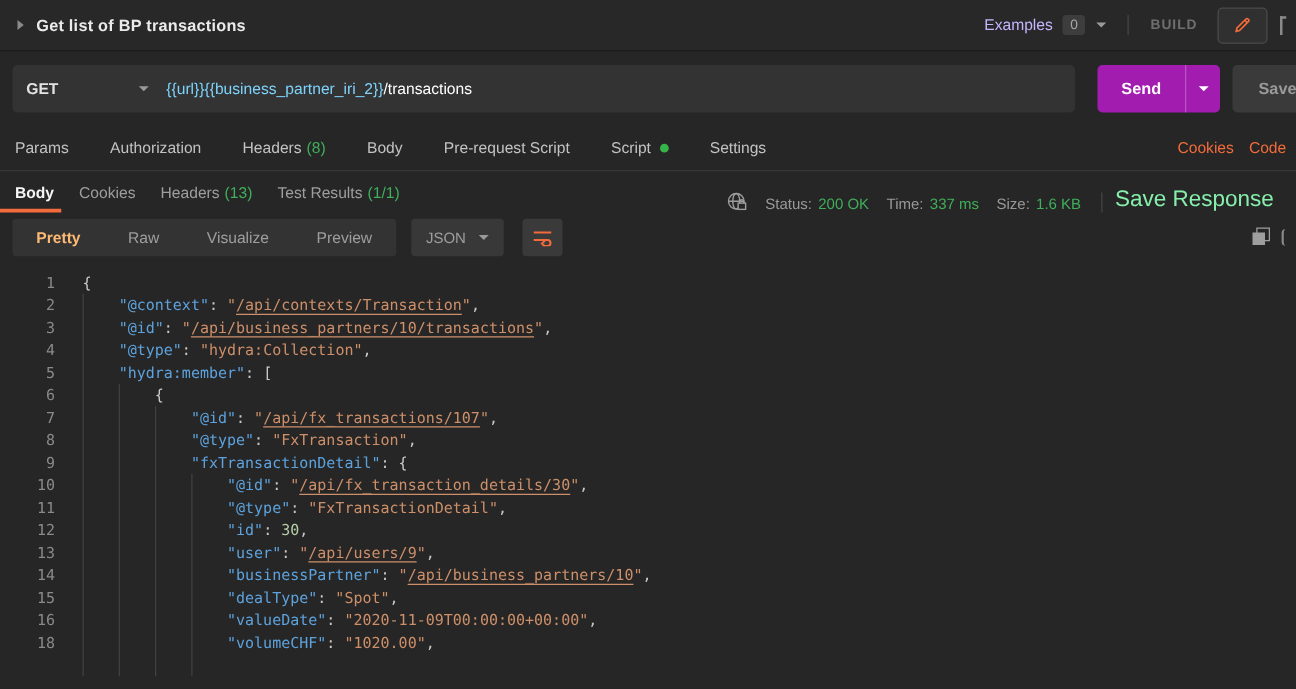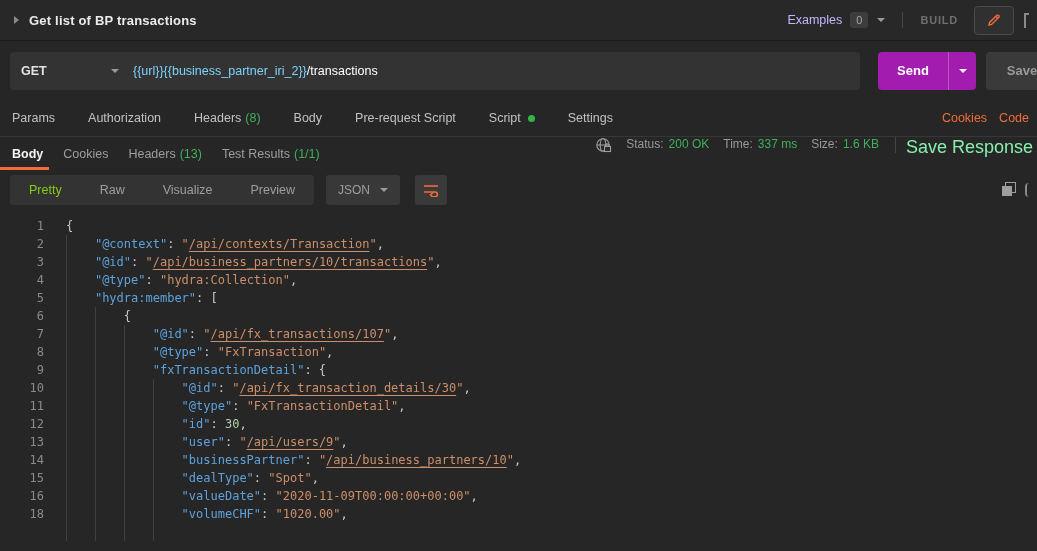--- a/index.html
+++ b/index.html
@@ -78,32 +78,32 @@
   .code-link { color:#f26b3a; font-size:12.5px; white-space:nowrap; }
 
   
   .resp-bar { height:33px; display:flex; align-items:stretch; }
   .resp-tabs { display:flex; align-items:stretch; }
   .resp-tab { font-size:12.5px; color:#9e9e9e; display:flex; align-items:center;
     padding:0 10px; position:relative; }
   .resp-tab:first-child { padding-left:12px; }
   .resp-tab.active { color:#f5f5f5; font-weight:bold; }
   .resp-tab.active::after { content:""; position:absolute; left:0; right:4px; bottom:0; height:3px; background:#f26b3a; }
-  .resp-meta { margin-left:auto; display:flex; align-items:flex-start; font-size:12px; padding-right:4px; }
+  .resp-meta { margin-left:auto; display:flex; align-items:flex-end; font-size:12px; padding-right:18px; }
   .meta-label { color:#999; margin-left:14px; }
   .meta-val { color:#3faf5b; margin-left:5px; }
   .meta-sep { width:1px; height:16px; background:#454545; margin:0 10px 0 16px; }
   .save-response { color:#86efac; font-size:18px; white-space:nowrap; }
   .globe-wrap { display:flex; align-items:center; }
 
   
   .view-bar { height:39px; display:flex; align-items:center; padding:0 8px 0 10px; }
   .segmented { display:flex; background:#333333; border-radius:3px; height:30px; align-items:stretch; }
   .seg-item { font-size:12.5px; color:#9e9e9e; display:flex; align-items:center; padding:0 19px; }
-  .seg-item.active { color:#84cc16; font-weight:normal; }
+  .seg-item.active { color:#fdba74; font-weight:bold; }
   .json-dd { margin-left:12px; height:30px; background:#383838; border-radius:3px;
     display:flex; align-items:center; padding:0 12px; }
   .json-dd-label { font-size:12px; color:#9e9e9e; }
   .json-dd .caret-down { margin-left:10px; }
   .wrap-btn { margin-left:15px; width:32px; height:30px; background:#3a3a3a; border-radius:3px;
     display:flex; align-items:center; justify-content:center; }
   .view-bar-right { margin-left:auto; display:flex; align-items:center; }
   .copy-icon { position:relative; width:15px; height:15px; margin-right:8px; }
   .copy-icon .r1 { position:absolute; top:0; left:3px; width:11px; height:11px; border:1.5px solid #9e9e9e; background:#262626; }
   .copy-icon .r2 { position:absolute; top:4px; left:0; width:10px; height:10px; background:#9e9e9e; }

